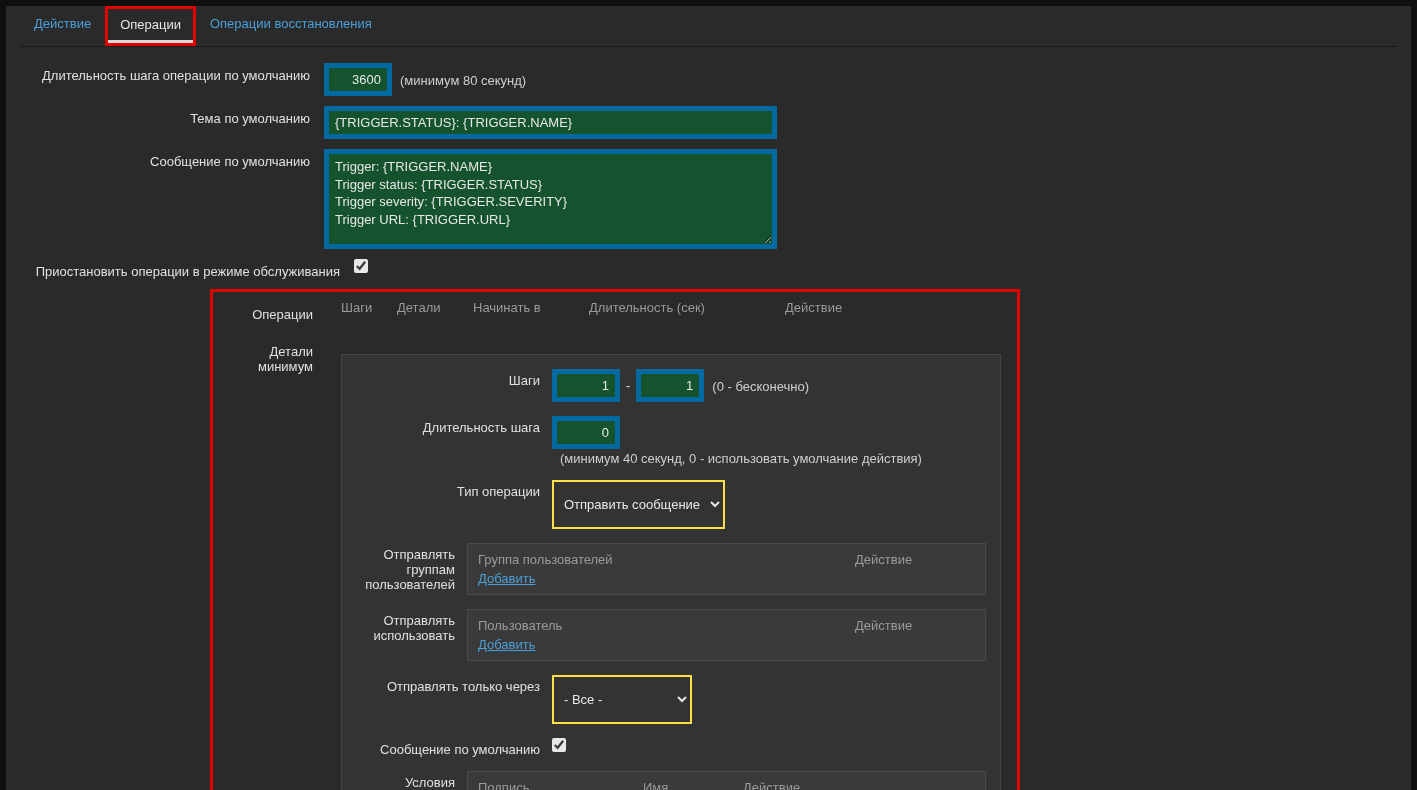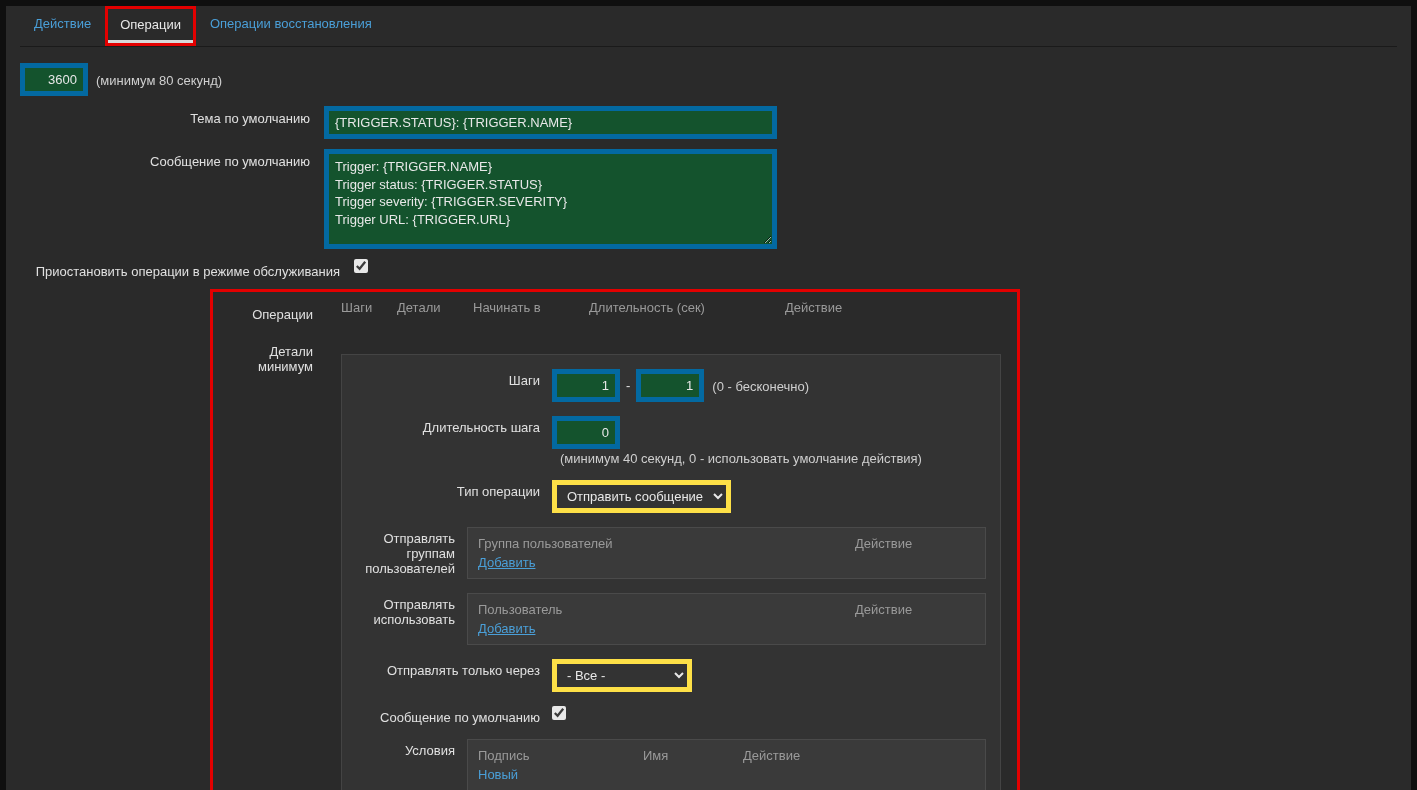--- a/index.html
+++ b/index.html
@@ -126,23 +126,23 @@
     color: #e0e0e0;
   }
   .detail-control { flex: 1; display: flex; align-items: center; flex-wrap: wrap; }
   .numfield {
     width: 68px;
     text-align: right;
   }
   .dash { margin: 0 6px; }
   select.sel {
     background: #333;
-    border: 5px solid #fde047;
+    border: 2px solid #fde047;
     color: #e8e8e8;
-    padding: 3px 6px;
+    padding: 14px 6px;
     min-width: 140px;
   }
   .subtable {
     background: #3a3a3a;
     border: 1px solid #4a4a4a;
     width: 519px;
     padding: 8px 10px;
   }
   .subtable-head {
     display: flex;
@@ -170,20 +170,21 @@
 
   <div class="tabs">
     <div class="tab">Действие</div>
     <div class="tab-highlight">
       <div class="tab active">Операции</div>
     </div>
     <div class="tab">Операции восстановления</div>
   </div>
 
   <div class="form-row">
+    <div class="form-label">Длительность шага операции по умолчанию</div>
     <div class="form-control">
       <input type="text" class="short" value="3600" style="">
       <span class="hint">(минимум 80 секунд)</span>
     </div>
   </div>
 
   <div class="form-row">
     <div class="form-label">Тема по умолчанию</div>
     <div class="form-control">
       <input type="text" class="wide" value="{TRIGGER.STATUS}: {TRIGGER.NAME}" style="">

